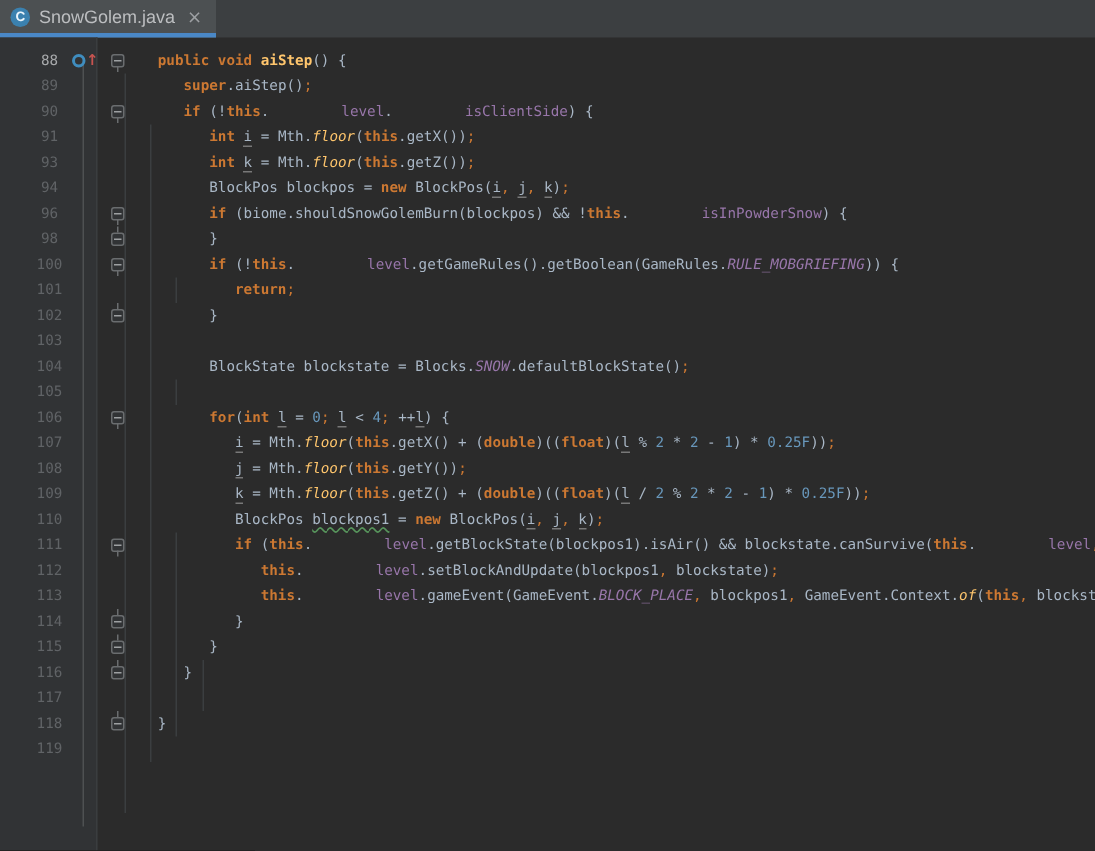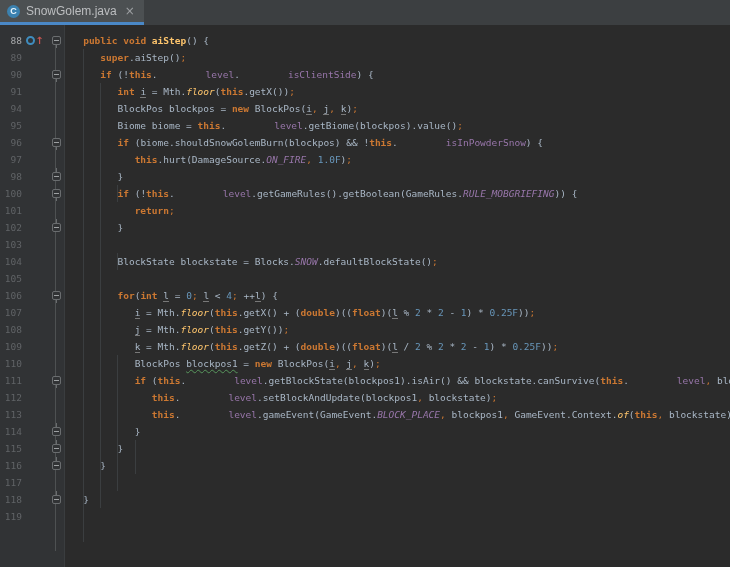--- a/index.html
+++ b/index.html
@@ -51,22 +51,23 @@
     position:absolute;left:66px;top:7px;z-index:0;
   }
   .guide{
     position:absolute;width:1px;background:#3B3E40;
   }
   .lines{
     position:absolute;top:7px;left:0;right:0;z-index:2;
   }
   .line{display:flex;height:17px;}
   .g-num{
-    width:22px;flex:none;text-align:right;
+    width:22px;flex:none;text-align:center;
     color:var(--lnum,#606366);
+    padding-left:22px;
   }
   .g-num.current{color:#A7A9AB;}
   .g-ico{
     width:26px;flex:none;display:flex;align-items:center;justify-content:center;
   }
   .g-fold{
     width:16px;flex:none;display:flex;align-items:center;justify-content:center;
     position:relative;z-index:2;
   }
   .ovr-ring{
@@ -158,44 +159,38 @@
           </span>
           <span class="code">      <span class="kw">if</span><span class="pl"> (!</span><span class="kw">this</span><span class="pl">.</span><span class="fi">level</span><span class="pl">.</span><span class="fi">isClientSide</span><span class="pl">) {</span></span>
         </div>
         <div class="line">
           <span class="g-num">91</span>
           <span class="g-ico"></span>
           <span class="g-fold"></span>
           <span class="code">         <span class="kw">int</span><span class="pl"> </span><span class="va">i</span><span class="pl"> = Mth.</span><span class="sm">floor</span><span class="pl">(</span><span class="kw">this</span><span class="pl">.getX())</span><span class="pu">;</span></span>
         </div>
         <div class="line">
+          <span class="g-num">93</span>
+          <span class="g-ico"></span>
+          <span class="g-fold"></span>
+          <span class="code">         <span class="kw">int</span><span class="pl"> </span><span class="va">k</span><span class="pl"> = Mth.</span><span class="sm">floor</span><span class="pl">(</span><span class="kw">this</span><span class="pl">.getZ())</span><span class="pu">;</span></span>
+        </div>
+        <div class="line">
           <span class="g-num">94</span>
           <span class="g-ico"></span>
           <span class="g-fold"></span>
           <span class="code">         <span class="pl">BlockPos blockpos = </span><span class="kw">new</span><span class="pl"> BlockPos(</span><span class="va">i</span><span class="pu">,</span><span class="pl"> </span><span class="va">j</span><span class="pu">,</span><span class="pl"> </span><span class="va">k</span><span class="pl">)</span><span class="pu">;</span></span>
         </div>
         <div class="line">
-          <span class="g-num">95</span>
-          <span class="g-ico"></span>
-          <span class="g-fold"></span>
-          <span class="code">         <span class="pl">Biome biome = </span><span class="kw">this</span><span class="pl">.</span><span class="fi">level</span><span class="pl">.getBiome(blockpos).value()</span><span class="pu">;</span></span>
-        </div>
-        <div class="line">
           <span class="g-num">96</span>
           <span class="g-ico"></span>
           <span class="g-fold">
             <span class="fm start"></span>
           </span>
           <span class="code">         <span class="kw">if</span><span class="pl"> (biome.shouldSnowGolemBurn(blockpos) &amp;&amp; !</span><span class="kw">this</span><span class="pl">.</span><span class="fi">isInPowderSnow</span><span class="pl">) {</span></span>
-        </div>
-        <div class="line">
-          <span class="g-num">97</span>
-          <span class="g-ico"></span>
-          <span class="g-fold"></span>
-          <span class="code">            <span class="kw">this</span><span class="pl">.hurt(DamageSource.</span><span class="sf">ON_FIRE</span><span class="pu">,</span><span class="pl"> </span><span class="nu">1.0F</span><span class="pl">)</span><span class="pu">;</span></span>
         </div>
         <div class="line">
           <span class="g-num">98</span>
           <span class="g-ico"></span>
           <span class="g-fold">
             <span class="fm end"></span>
           </span>
           <span class="code">         <span class="pl">}</span></span>
         </div>
         <div class="line">

